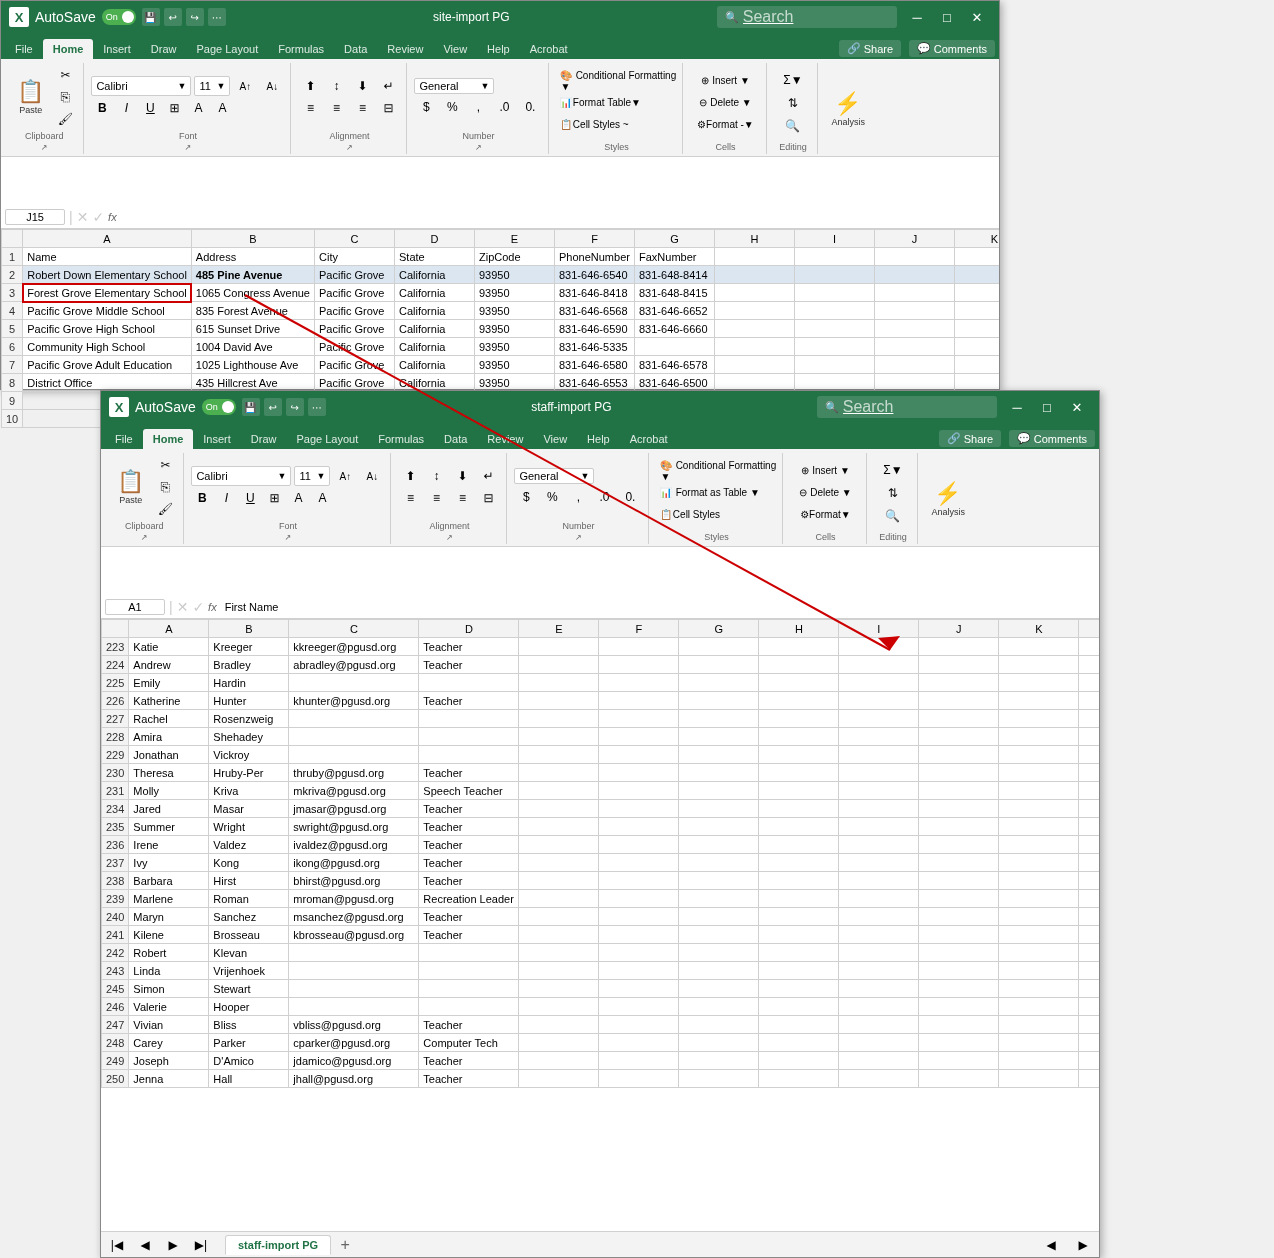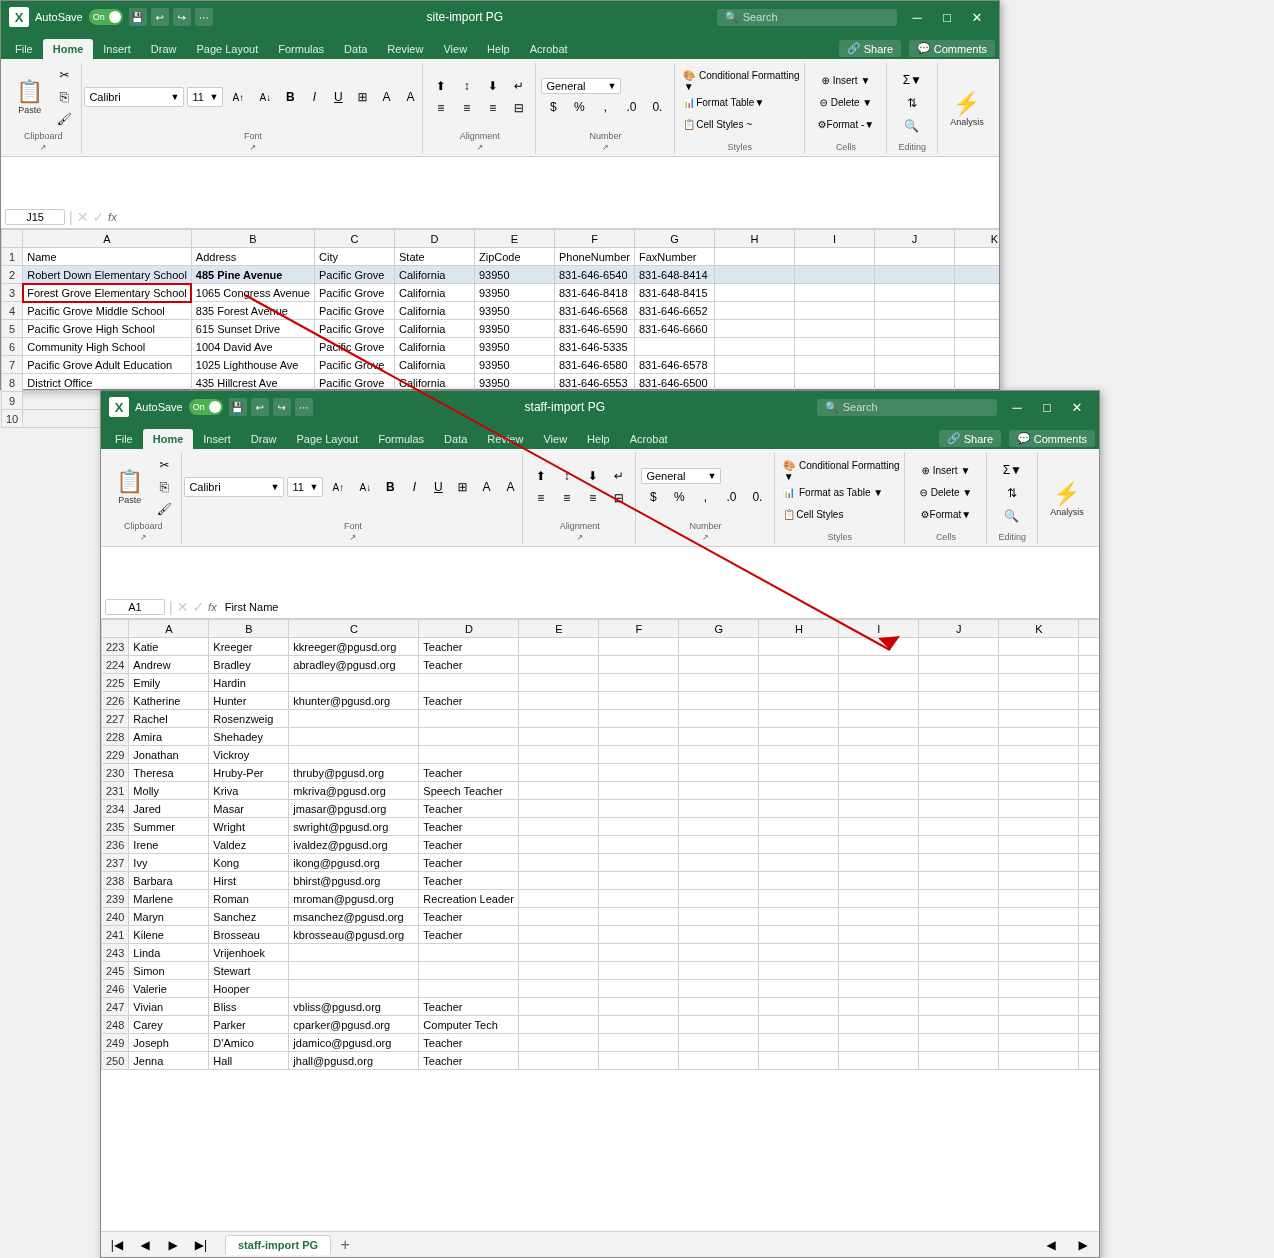--- a/index.html
+++ b/index.html
@@ -34,21 +34,21 @@
     .title-bar .app-icon {
       width: 20px; height: 20px;
       background: #fff;
       color: #217346;
       font-weight: bold;
       font-size: 13px;
       display: flex; align-items: center; justify-content: center;
       border-radius: 2px;
       flex-shrink: 0;
     }
-    .autosave-label { font-size: 11px; color: #fff; }
+    .autosave-label { font-size: 14px; color: #fff; }
     .autosave-toggle {
       background: #4caf50;
       border-radius: 10px;
       width: 34px; height: 16px;
       display: flex; align-items: center;
       padding: 2px;
       position: relative;
     }
     .autosave-toggle .knob {
       width: 12px; height: 12px;
@@ -77,22 +77,23 @@
       border-radius: 3px;
       padding: 2px 8px;
       gap: 4px;
       width: 180px;
     }
     .search-box-title input {
       background: transparent;
       border: none;
       outline: none;
       color: white;
-      font-size: 11px;
+      font-size: 16px;
       width: 140px;
+      text-decoration: underline;
     }
     .search-box-title input::placeholder { color: rgba(255,255,255,0.7); }
     .win-controls { display: flex; gap: 2px; margin-left: auto; }
     .wc-btn {
       width: 28px; height: 28px;
       display: flex; align-items: center; justify-content: center;
       color: white; font-size: 13px; cursor: pointer;
       border-radius: 2px;
     }
 
@@ -176,21 +177,21 @@
     .big-btn .icon { font-size: 22px; }
     .big-btn .label { font-size: 9px; color: #333; }
     .small-btn {
       display: flex; align-items: center; justify-content: center;
       width: 24px; height: 20px;
       cursor: pointer;
       border-radius: 2px;
       font-size: 12px;
     }
     .font-selector {
-      display: flex; flex-direction: row; gap: 2px;
+      display: flex; flex-direction: column; gap: 2px;
     }
     .font-combo {
       display: flex; align-items: center;
       border: 1px solid #ccc;
       border-radius: 2px;
       padding: 1px 4px;
       font-size: 11px;
       background: white;
       cursor: pointer;
       width: 100px;
@@ -1158,20 +1159,35 @@
             <td class="data-cell"></td>
             <td class="data-cell"></td>
             <td class="data-cell"></td>
             <td class="data-cell"></td>
             <td class="data-cell"></td>
             <td class="data-cell"></td>
             <td class="data-cell"></td>
             <td class="data-cell"></td>
           </tr>
           <tr>
+            <td class="row-header">242</td>
+            <td class="data-cell">Robert</td>
+            <td class="data-cell">Klevan</td>
+            <td class="data-cell"></td>
+            <td class="data-cell"></td>
+            <td class="data-cell"></td>
+            <td class="data-cell"></td>
+            <td class="data-cell"></td>
+            <td class="data-cell"></td>
+            <td class="data-cell"></td>
+            <td class="data-cell"></td>
+            <td class="data-cell"></td>
+            <td class="data-cell"></td>
+          </tr>
+          <tr>
             <td class="row-header">243</td>
             <td class="data-cell">Linda</td>
             <td class="data-cell">Vrijenhoek</td>
             <td class="data-cell"></td>
             <td class="data-cell"></td>
             <td class="data-cell"></td>
             <td class="data-cell"></td>
             <td class="data-cell"></td>
             <td class="data-cell"></td>
             <td class="data-cell"></td>

